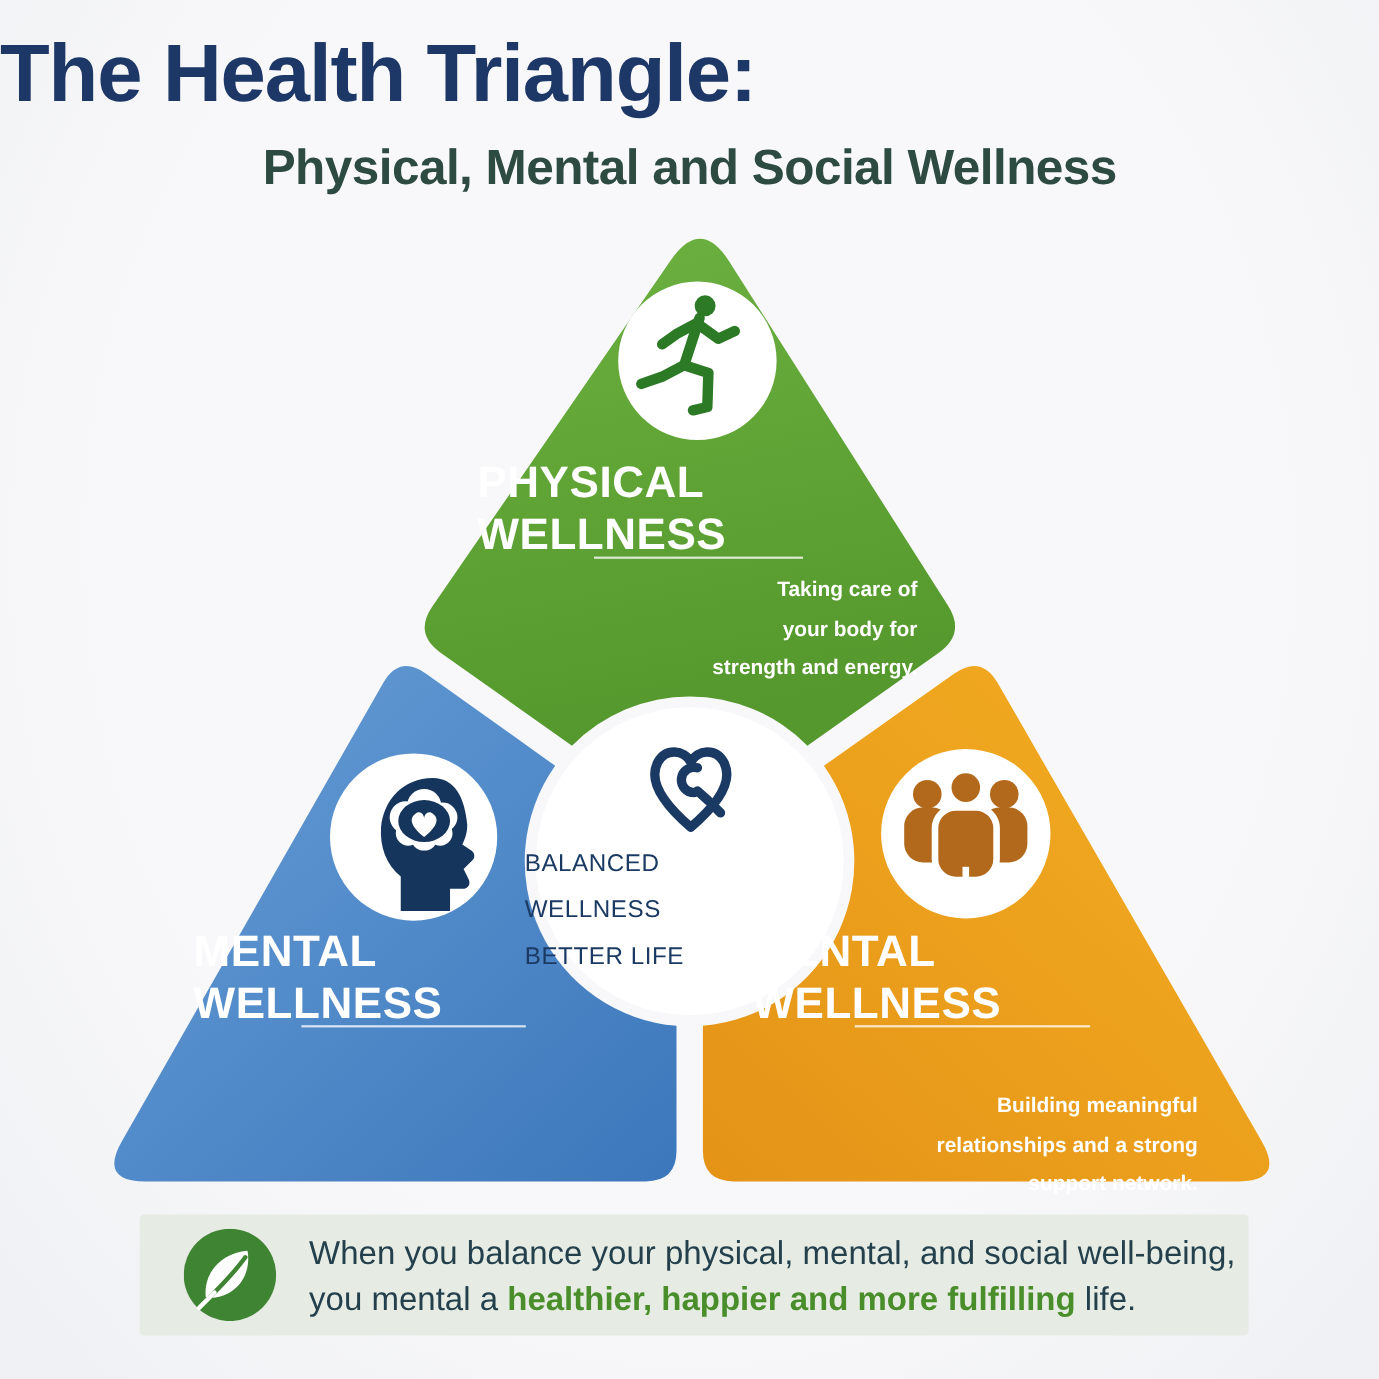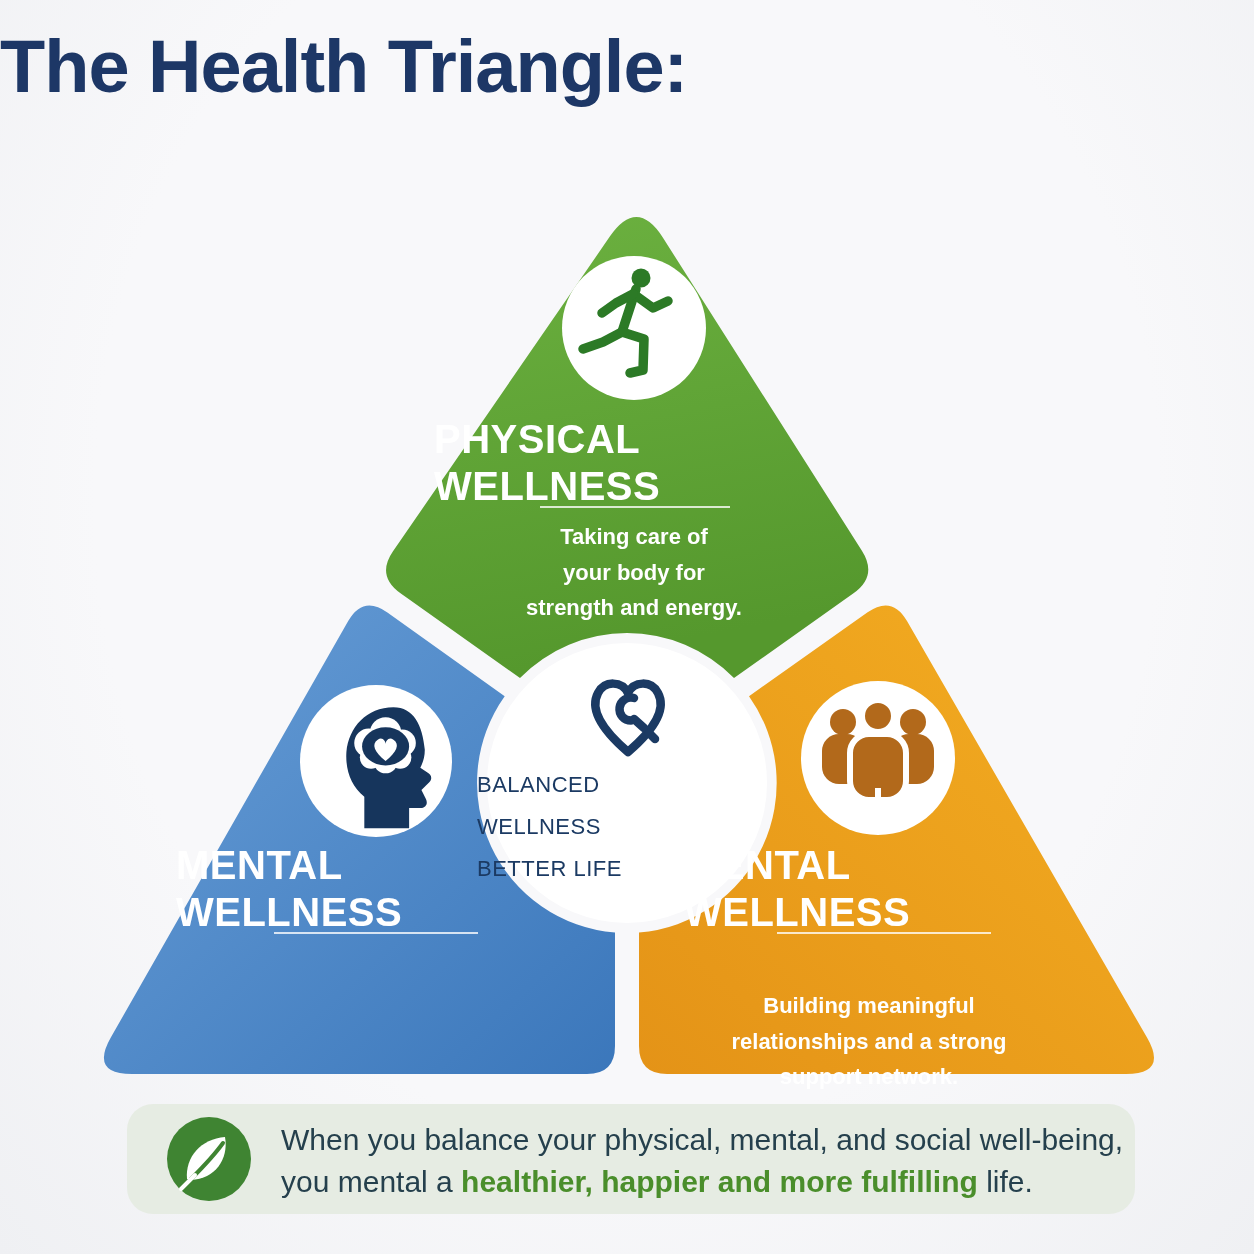--- a/index.html
+++ b/index.html
@@ -22,45 +22,46 @@
     text-align:center;
     font-size:45px;font-weight:700;letter-spacing:-0.5px;
     color:#2d4b40;
   }
   svg.diagram{position:absolute;left:0;top:0;}
   .sec-title{
     color:#ffffff;
     font-size:40px;font-weight:700;line-height:47px;letter-spacing:0.5px;
   }
   .sec-desc{
-    text-align:center;color:#ffffff;
-    font-size:22px;font-weight:600;line-height:35.5px;
+    text-align:right;color:#ffffff;
+    font-size:19px;font-weight:600;line-height:35.5px;
   }
   .divider{height:2px;background:rgba(255,255,255,0.78);}
   .center-text{
     text-align:left;color:#1b3a63;
     font-size:22px;font-weight:400;line-height:42px;letter-spacing:0.5px;
   }
   .banner{
     left:127px;top:1104px;width:1008px;height:110px;
-    background:#e6ece3;border-radius:26px;
+    background:#e6ece3;border-radius:4px;
   }
   .banner-text{
     left:154px;top:15px;
     font-size:30px;line-height:42px;color:#25404d;font-weight:400;
   }
   .banner-highlight{color:#4a8e2b;font-weight:700;margin-top:36px;}
   .leaf-badge{left:40px;top:13px;width:84px;height:84px;}
 </style>
 </head>
 <body>
 
 <div class="canvas">
 
   <div class="abs page-title">The Health Triangle:</div>
+  <div class="abs page-subtitle">Physical, Mental and Social Wellness</div>
 
   <svg class="diagram" width="1254" height="1254" viewBox="0 0 1254 1254">
     <defs>
       <linearGradient id="gGreen" x1="0" y1="0" x2="0.2" y2="1">
         <stop offset="0" stop-color="#6cb140"></stop>
         <stop offset="1" stop-color="#55982d"></stop>
       </linearGradient>
       <linearGradient id="gBlue" x1="0" y1="0" x2="1" y2="1">
         <stop offset="0" stop-color="#689ed7"></stop>
         <stop offset="1" stop-color="#3b77bb"></stop>

